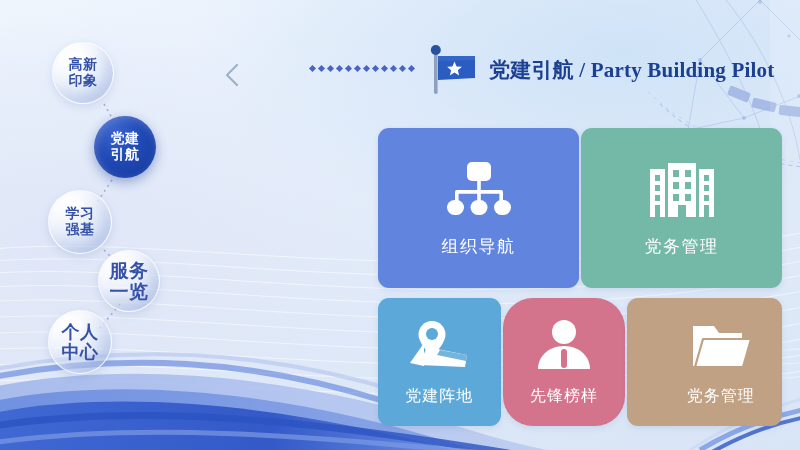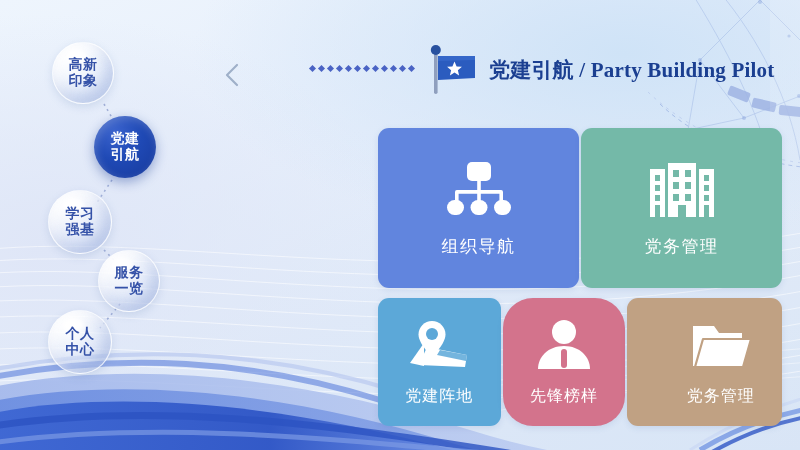--- a/index.html
+++ b/index.html
@@ -256,28 +256,28 @@
       </span>
     </div>
 
     <div class="bubble glass" style="left:48px; top:190px; width:64px; height:64px; font-size:14px;align-items:center;">
       <span class="lbl">
         <span class="lineA">学习</span>
         <span class="lineB">强基</span>
       </span>
     </div>
 
-    <div class="bubble glass" style="left:98px; top:250px; width:62px; height:62px; font-size:14px;">
+    <div class="bubble glass" style="left:98px; top:250px; width:62px; height:62px; font-size:19px;">
       <span class="lbl">
         <span class="lineA">服务</span>
         <span class="lineB">一览</span>
       </span>
     </div>
 
-    <div class="bubble glass" style="left:48px; top:310px; width:64px; height:64px; font-size:14px;text-align:center;">
+    <div class="bubble glass" style="left:48px; top:310px; width:64px; height:64px; font-size:18px;text-align:center;">
       <span class="lbl">
         <span class="lineA">个人</span>
         <span class="lineB">中心</span>
       </span>
     </div>
   </div>
 
   <div id="back-btn">
     <svg width="22" height="26" viewBox="0 0 22 26">
       <path d="M15 3 L 5 13 L 15 23" fill="none" stroke="#9fb0c9" stroke-width="2.2" stroke-linecap="round" stroke-linejoin="round"></path>

